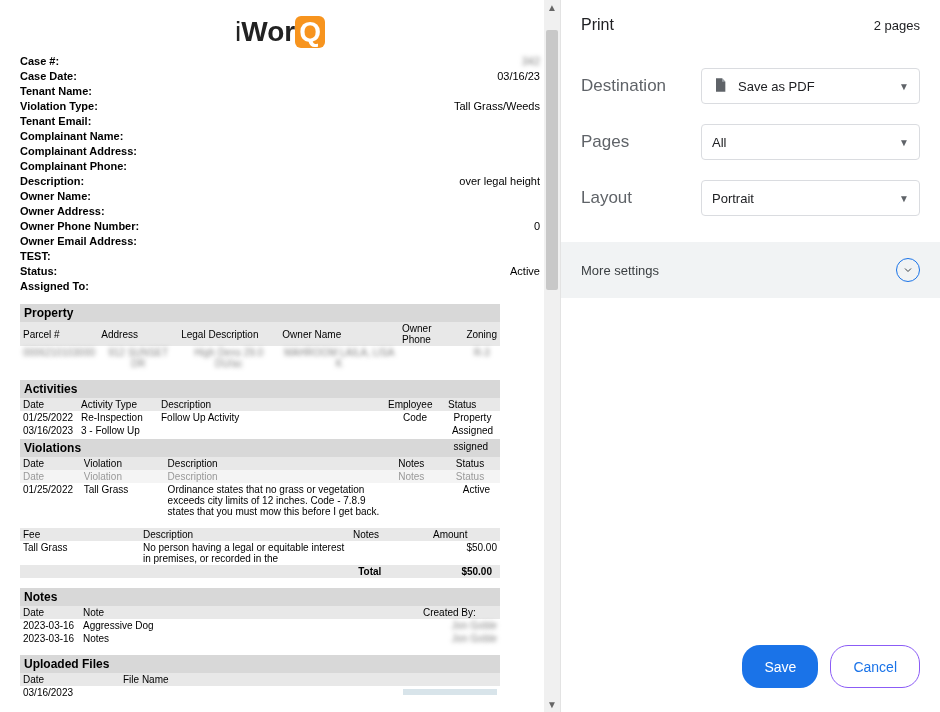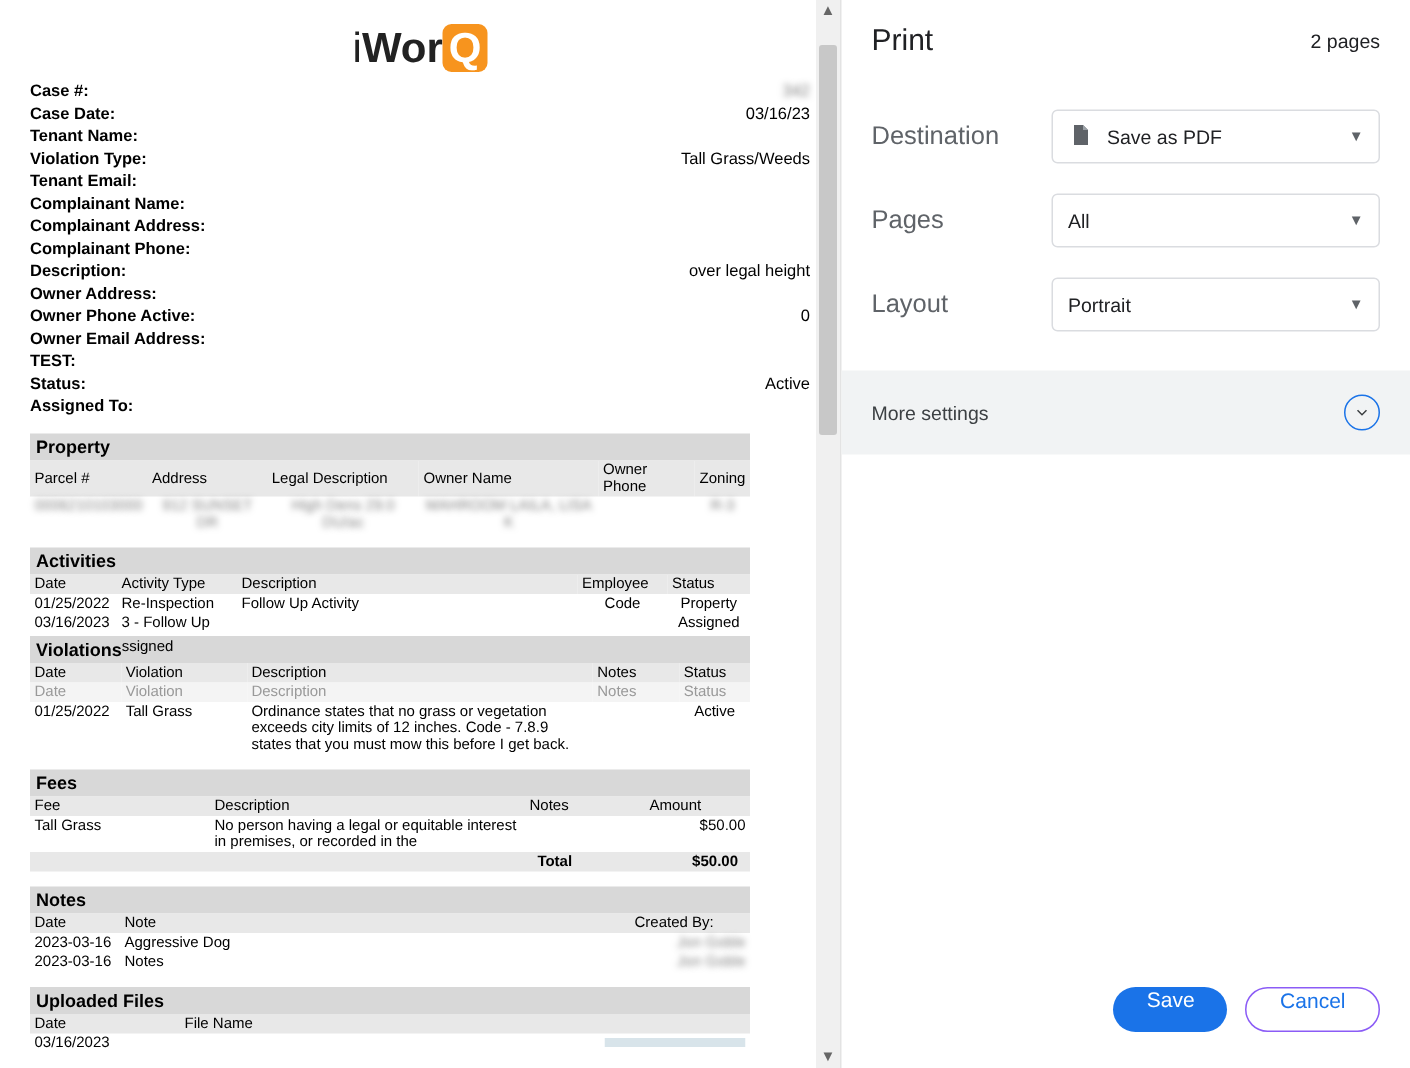--- a/index.html
+++ b/index.html
@@ -142,21 +142,21 @@
     height: 712px;
     font-size: 13px;
     color: #202124;
   }
   .side-header {
     display: flex;
     justify-content: space-between;
     align-items: center;
     padding: 16px 20px 8px 20px;
   }
-  .side-header .title { font-size: 20px; }
+  .side-header .title { font-size: 16px; }
   .side-header .pages { font-size: 13px; color: #202124; }
 
   .side-rows { padding: 6px 20px; }
   .side-row {
     display: flex;
     align-items: center;
     margin: 20px 0;
   }
   .side-row .lbl {
     width: 120px;
@@ -201,25 +201,26 @@
 
   .side-spacer { flex: 1; }
 
   .side-actions {
     padding: 16px 20px 24px 20px;
     display: flex;
     justify-content: flex-end;
     gap: 12px;
   }
   .btn {
-    height: 30px;
+    height: 43px;
     padding: 0 22px;
     border-radius: 18px;
     font-size: 14px;
     display: flex;
+    align-items: center;
     cursor: pointer;
   }
   .btn.primary {
     background: #1a73e8;
     color: #fff;
     border: none;
   }
   .btn.secondary {
     background: #fff;
     color: #1a73e8;
@@ -266,25 +267,29 @@
       </div>
     <div class="kv-row">
         <span class="label">Complainant Phone:</span>
         <span class="val"></span>
       </div>
     <div class="kv-row">
         <span class="label">Description:</span>
         <span class="val">over legal height</span>
       </div>
     <div class="kv-row">
+        <span class="label">Owner Name:</span>
+        <span class="val"></span>
+      </div>
+    <div class="kv-row">
         <span class="label">Owner Address:</span>
         <span class="val"></span>
       </div>
     <div class="kv-row">
-        <span class="label">Owner Phone Active:</span>
+        <span class="label">Owner Phone Number:</span>
         <span class="val">0</span>
       </div>
     <div class="kv-row">
         <span class="label">Owner Email Address:</span>
         <span class="val"></span>
       </div>
     <div class="kv-row">
         <span class="label">TEST:</span>
         <span class="val"></span>
       </div>
@@ -345,21 +350,21 @@
             <td class="left">3 - Follow Up</td>
             <td class="left"></td>
             <td></td>
             <td>Assigned</td>
           </tr>
     </tbody>
       </table>
   </div>
 
   <div class="section" style="margin-top:2px">
-    <div class="section-h" style="display:flex;">
+    <div class="section-h" style="display:flex;justify-content:space-between">
       <span>Violations</span>
       <span style="font-weight:400;font-size:10px;padding-right:8px">ssigned</span>
     </div>
     <table class="grid">
       <tbody>
           <tr>
         <th style="width:58px">Date</th>
         <th style="width:80px">Violation</th>
         <th>Description</th>
         <th style="width:55px">Notes</th>
@@ -377,21 +382,20 @@
         <td class="left">Tall Grass</td>
         <td class="left" style="width:220px">Ordinance states that no grass or vegetation exceeds city limits of 12 inches. Code - 7.8.9 states that you must mow this before I get back.</td>
         <td></td>
         <td>Active</td>
       </tr>
     </tbody>
       </table>
   </div>
 
   <div class="section">
-    <div class="section-h">Fees</div>
     <table class="grid">
       <tbody>
           <tr>
         <th style="width:120px">Fee</th>
         <th>Description</th>
         <th style="width:80px">Notes</th>
         <th style="width:70px">Amount</th>
       </tr>
       <tr>
         <td class="left">Tall Grass</td>

